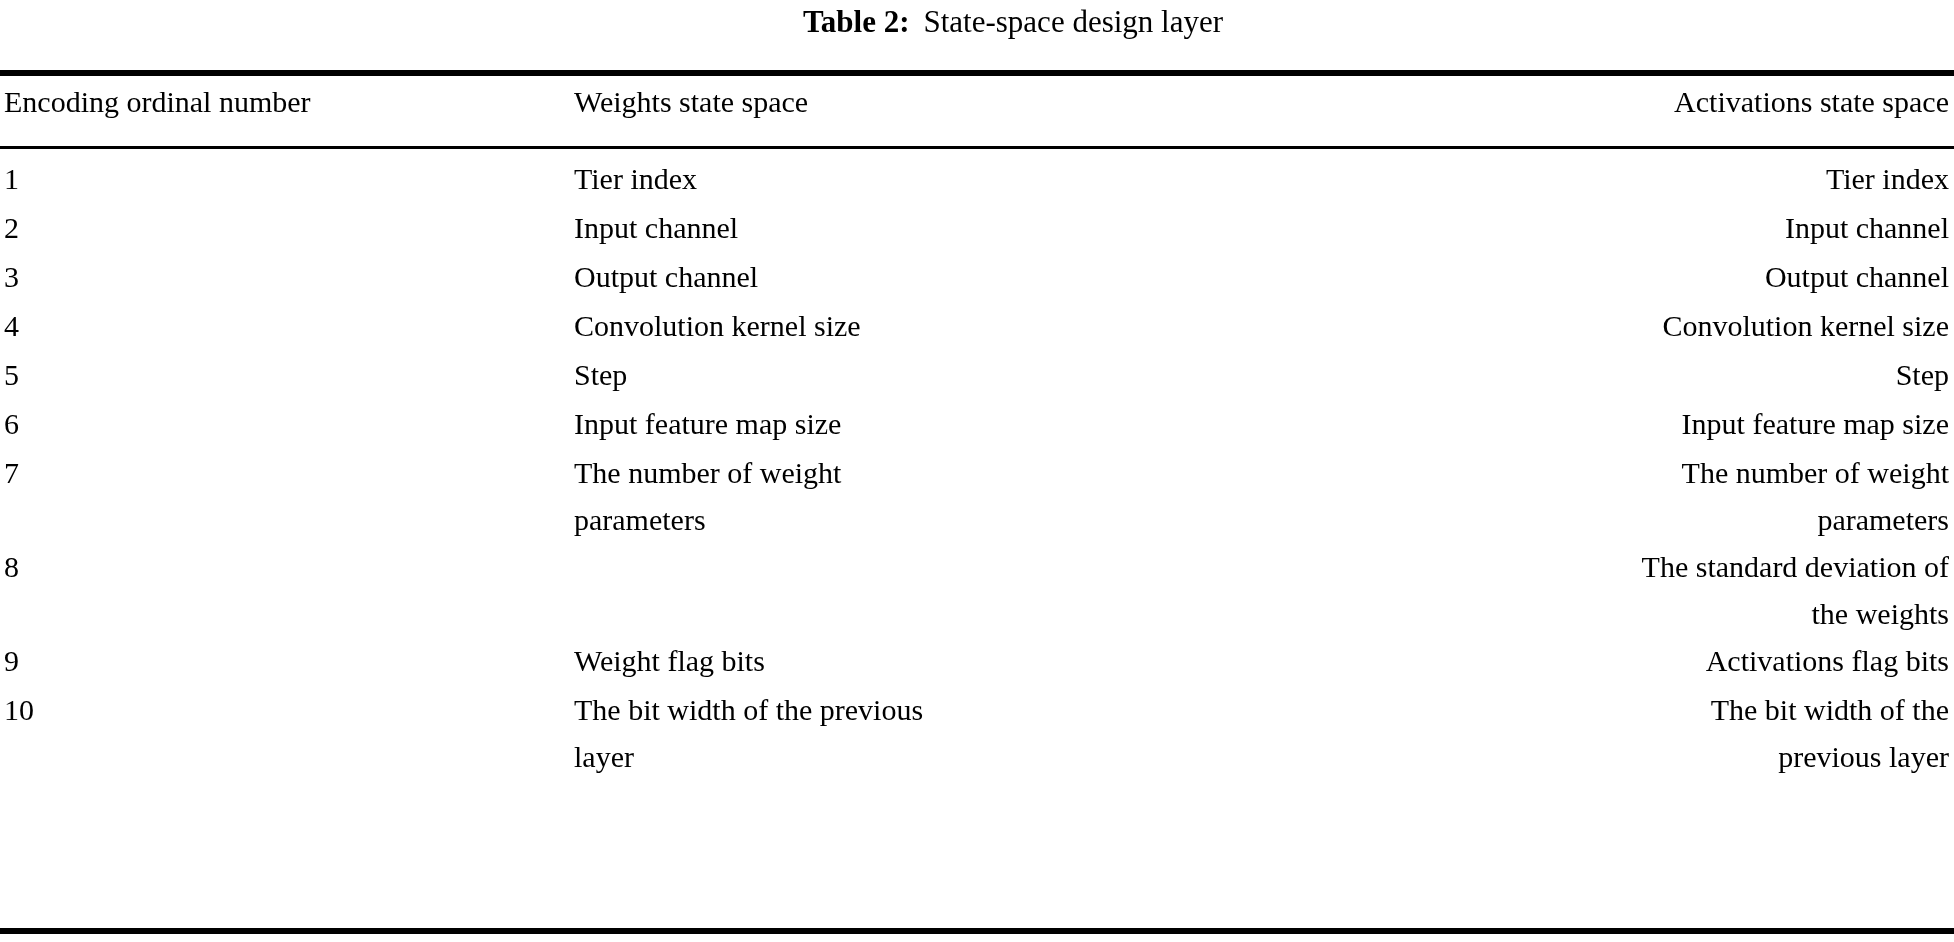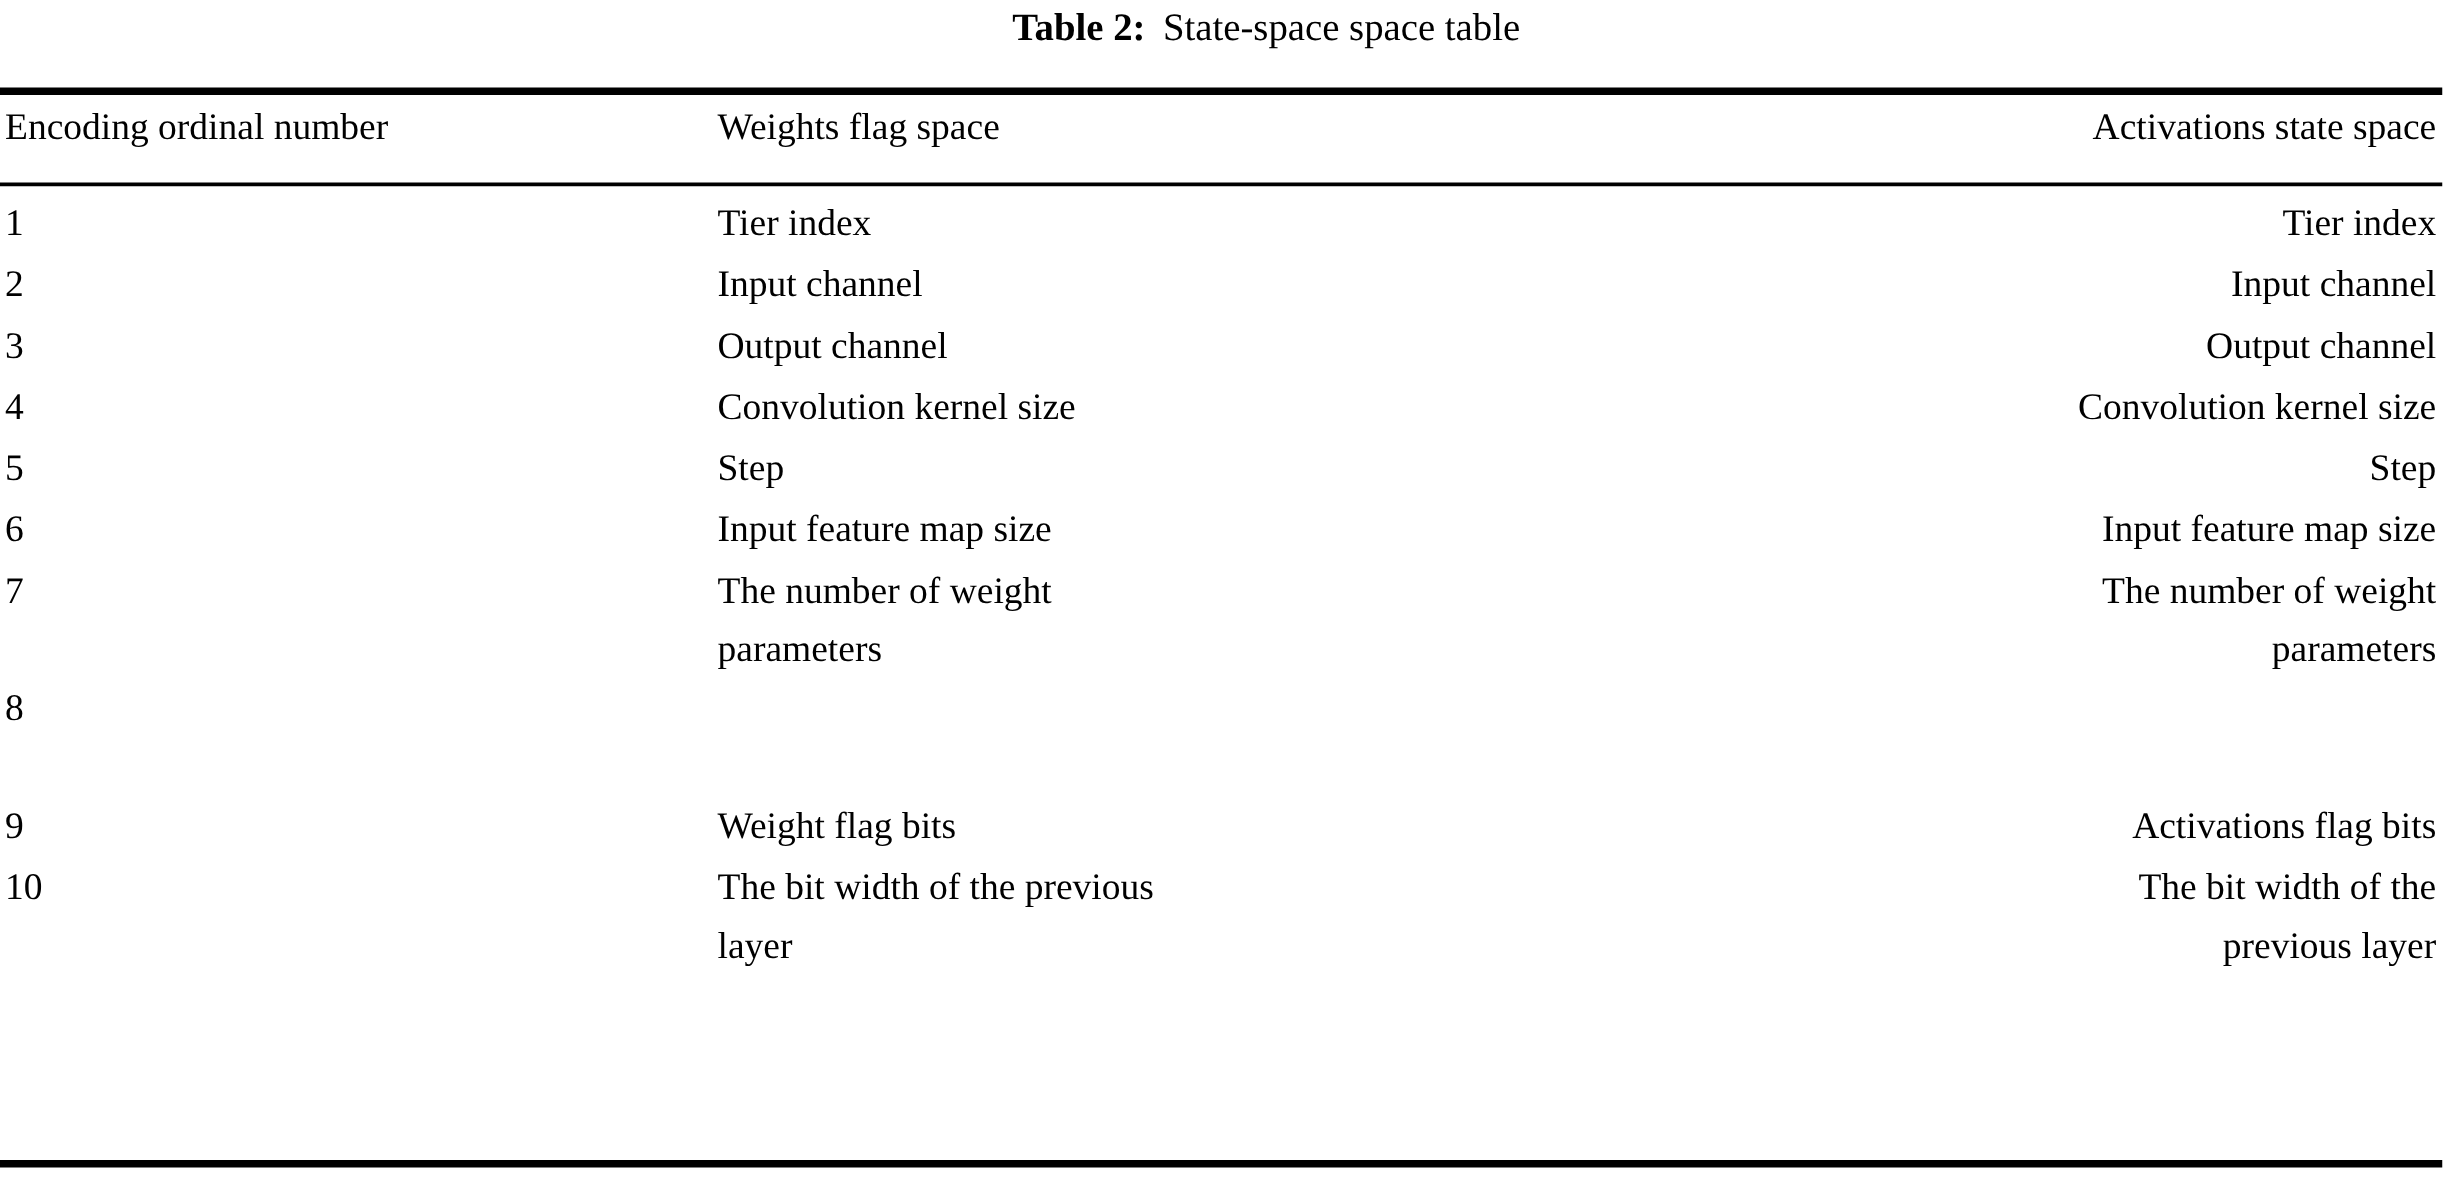--- a/index.html
+++ b/index.html
@@ -89,32 +89,32 @@
     line-height: 47px;
   }
 </style>
 </head>
 <body>
 
 <div class="page">
 
   <div class="caption">
     <span class="cap-label">Table 2:</span>
-    <span class="cap-text">State-space space table</span>
+    <span class="cap-text">State-space design layer</span>
   </div>
 
   <div class="rule rule-top"></div>
   <div class="rule rule-mid"></div>
   <div class="rule rule-bottom"></div>
 
   <div class="tbl">
 
     <div class="row header-row" style="top:78px;height:60px;">
       <div class="cell col-1">Encoding ordinal number</div>
-      <div class="cell col-2">Weights flag space</div>
+      <div class="cell col-2">Weights state space</div>
       <div class="cell col-3">Activations state space</div>
     </div>
 
     <div class="row" style="top:155px;height:49px;">
       <div class="cell col-1">1</div>
       <div class="cell col-2">Tier index</div>
       <div class="cell col-3">Tier index</div>
     </div>
 
     <div class="row" style="top:204px;height:49px;">
@@ -150,20 +150,22 @@
     <div class="row" style="top:449px;height:94px;">
       <div class="cell col-1">7</div>
       <div class="cell col-2">The number of weight
 parameters</div>
       <div class="cell col-3">The number of weight
 parameters</div>
     </div>
 
     <div class="row" style="top:543px;height:94px;">
       <div class="cell col-1">8</div>
+      <div class="cell col-3">The standard deviation of
+the weights</div>
     </div>
 
     <div class="row" style="top:637px;height:49px;">
       <div class="cell col-1">9</div>
       <div class="cell col-2">Weight flag bits</div>
       <div class="cell col-3">Activations flag bits</div>
     </div>
 
     <div class="row" style="top:686px;height:94px;">
       <div class="cell col-1">10</div>

